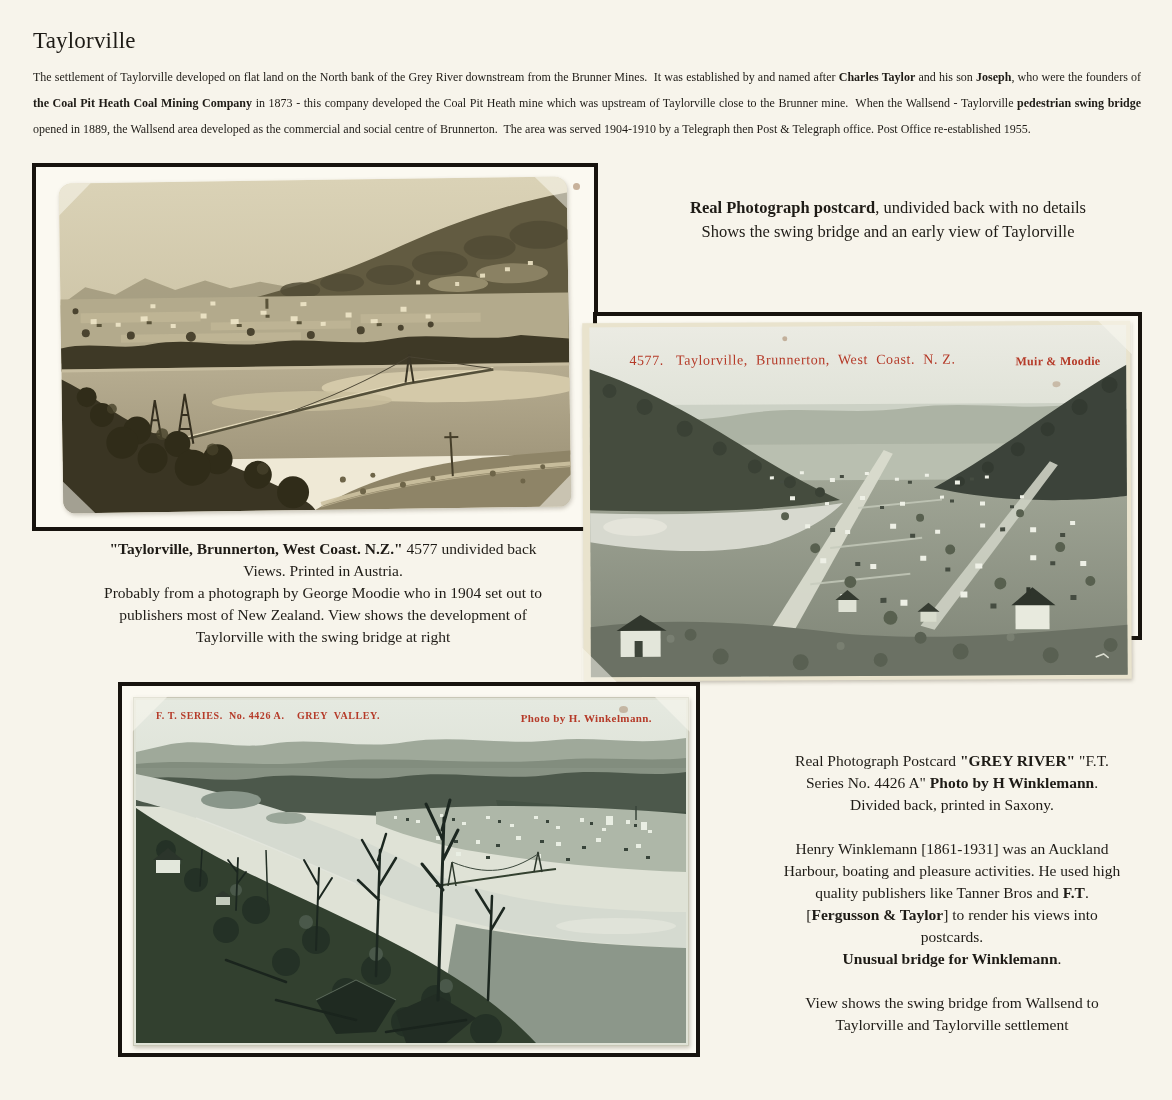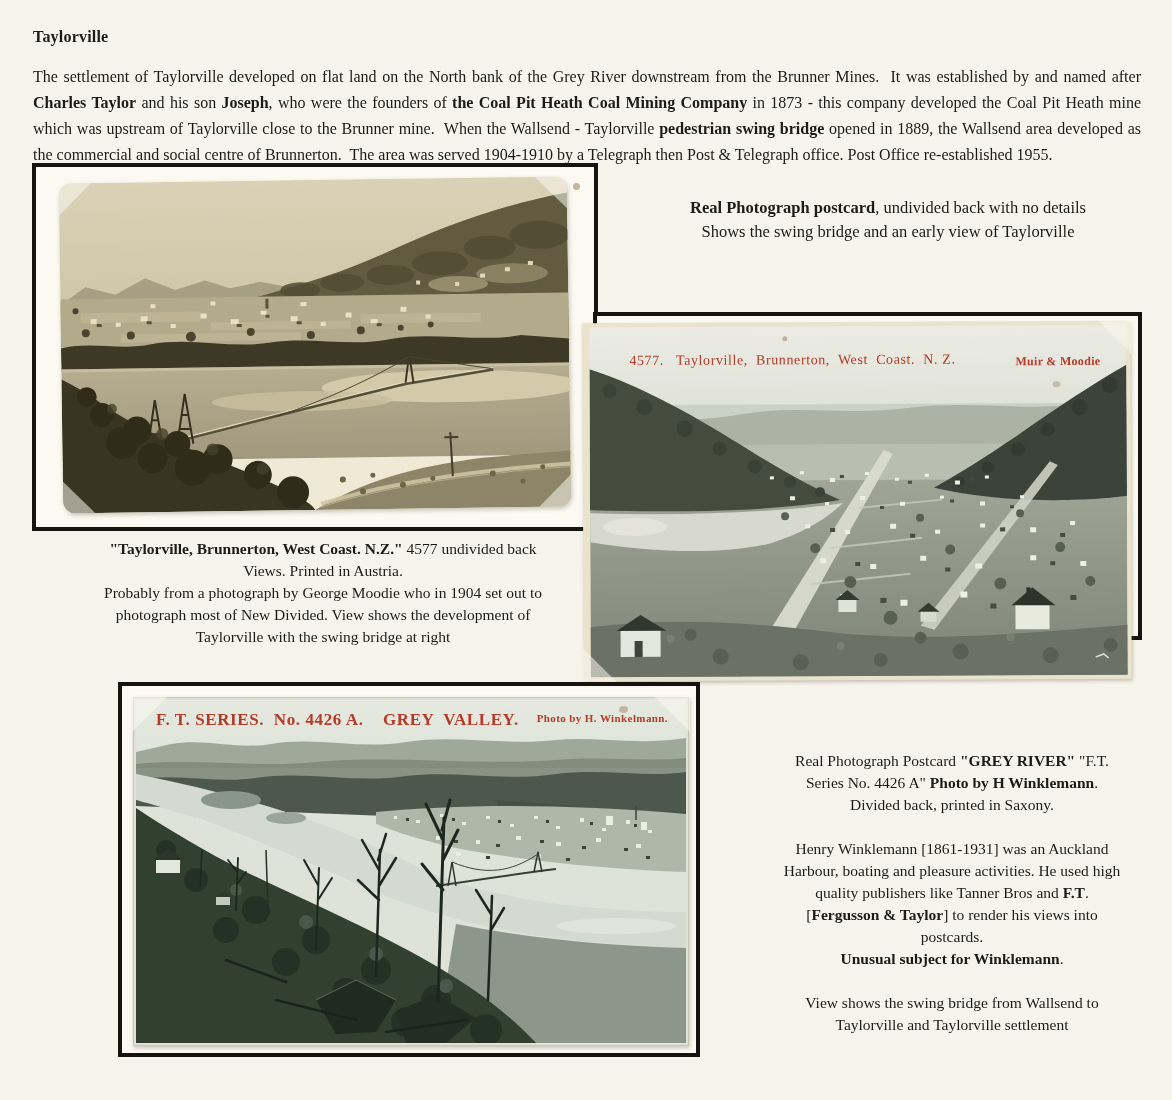--- a/index.html
+++ b/index.html
@@ -1,20 +1,20 @@
 <!DOCTYPE html>
 <html><head>
 <meta charset="utf-8">
 <style>
   html,body{margin:0;padding:0;background:#f7f4eb;}
   .page{position:relative;width:1172px;height:1100px;overflow:hidden;
         background:#f7f4eb;
         font-family:"Liberation Serif","DejaVu Serif",serif;color:#1e1b16;}
-  .page-title{position:absolute;left:33px;top:28px;margin:0;font-size:16px;font-weight:bold;letter-spacing:.2px;}
-  .intro{position:absolute;left:33px;top:64px;width:1108px;font-size:16px;line-height:26px;
+  .page-title{position:absolute;left:33px;top:28px;margin:0;font-size:23px;font-weight:normal;letter-spacing:.2px;}
+  .intro{position:absolute;left:33px;top:64px;width:1108px;font-size:12px;line-height:26px;
          text-align:justify;white-space:pre-wrap;}
   .rich b{font-weight:bold;}
   .rich .ln{min-height:1em;}
 
   .frame{position:absolute;border:4px solid #17130e;background:#fbf9f1;box-sizing:border-box;}
   .frame1{left:32px;top:163px;width:566px;height:368px;}
   .frame2{left:593px;top:292px;width:549px;height:328px;margin-top:20px;}
   .frame3{left:118px;top:682px;width:582px;height:375px;}
 
   .photo-card{position:absolute;box-shadow:1px 2px 4px rgba(70,58,35,.28);}
@@ -23,22 +23,22 @@
   .photo1 svg{position:absolute;left:0;top:0;width:100%;height:100%;}
 
   .card2{left:-14px;top:6px;width:548px;height:358px;background:#e9e3cd;transform:rotate(-0.25deg);}
   .card2 svg{position:absolute;left:7px;top:4px;width:537px;height:350px;}
   .card3{left:11px;top:11px;width:556px;height:349px;background:#dfe2d6;border:1px solid #c8c7b6;box-sizing:border-box;}
   .card3 svg{position:absolute;left:2px;top:2px;width:550px;height:343px;}
 
   .redtext{position:absolute;color:#b53a28;white-space:pre-wrap;}
   .rt2l{left:47px;top:30px;font-size:14px;letter-spacing:.6px;}
   .rt2r{right:30px;top:33px;font-size:12px;font-weight:bold;letter-spacing:.3px;}
-  .rt3l{left:22px;top:12px;font-size:17px;font-weight:bold;letter-spacing:.6px;}
-  .rt3r{right:20px;top:14px;font-size:11px;font-weight:bold;letter-spacing:.4px;}
+  .rt3l{left:22px;top:12px;font-size:10px;font-weight:bold;letter-spacing:.6px;}
+  .rt3r{right:36px;top:14px;font-size:11px;font-weight:bold;letter-spacing:.4px;}
 
   .cap{position:absolute;font-size:15.5px;line-height:22px;}
   .capA{left:624px;top:196px;width:528px;font-size:16.5px;line-height:24px;text-align:center;}
   .capB{left:60px;top:538px;width:526px;text-align:center;}
   .capC{left:740px;top:750px;width:424px;text-align:center;}
 
   .mount{position:absolute;background:rgba(250,248,238,.55);width:36px;height:36px;}
   .m-tl{left:-2px;top:-2px;clip-path:polygon(0 0,100% 0,0 100%);}
   .m-tr{right:-2px;top:-2px;clip-path:polygon(0 0,100% 0,100% 100%);}
   .m-bl{left:-2px;bottom:-2px;clip-path:polygon(0 0,0 100%,100% 100%);}
@@ -337,21 +337,21 @@
       <div class="mount m-bl"></div>
       <div class="spot" style="left:200px;top:14px;width:5px;height:5px;opacity:.4;"></div>
       <div class="spot" style="right:70px;top:60px;width:8px;height:6px;opacity:.3;"></div>
     </div>
   </section>
 
   <div class="cap capB rich">
       <div class="ln"><b>"Taylorville, Brunnerton, West Coast. N.Z."</b><span>  4577 undivided back</span></div>
       <div class="ln"><span>Views. Printed in Austria.</span></div>
       <div class="ln"><span>Probably from a photograph by George Moodie who in 1904 set out to</span></div>
-      <div class="ln"><span>photograph most of New Divided.  View shows the development of</span></div>
+      <div class="ln"><span>publishers most of New Zealand.  View shows the development of</span></div>
       <div class="ln"><span>Taylorville with the swing bridge at right</span></div>
     </div>
 
   <section class="frame frame3">
     <div class="photo-card card3">
       <svg viewBox="0 0 550 343" preserveAspectRatio="none">
         <defs>
           <linearGradient id="p3sky" x1="0" y1="0" x2="0" y2="1">
             <stop offset="0" stop-color="#e5e9e0"></stop>
               <stop offset="1" stop-color="#dde2d7"></stop>
@@ -468,19 +468,19 @@
   <div class="cap capC rich">
       <div class="ln"><span>Real Photograph Postcard </span><b>"GREY RIVER"</b><span>  "F.T.</span></div>
       <div class="ln"><span>Series No. 4426 A" </span><b>Photo by H Winklemann</b><span>.</span></div>
       <div class="ln"><span>Divided back, printed in Saxony.</span></div>
       <div class="ln">&nbsp;</div>
       <div class="ln"><span>Henry Winklemann [1861-1931] was an Auckland</span></div>
       <div class="ln"><span>Harbour, boating and pleasure activities. He used high</span></div>
       <div class="ln"><span>quality publishers like Tanner Bros and </span><b>F.T</b><span>.</span></div>
       <div class="ln"><span>[</span><b>Fergusson &amp; Taylor</b><span>] to render his views into</span></div>
       <div class="ln"><span>postcards.</span></div>
-      <div class="ln"><b>Unusual subject for Winklemann</b><span>.</span></div>
+      <div class="ln"><b>Unusual bridge for Winklemann</b><span>.</span></div>
       <div class="ln">&nbsp;</div>
       <div class="ln"><span>View shows the swing bridge from Wallsend to</span></div>
       <div class="ln"><span>Taylorville and Taylorville settlement</span></div>
     </div>
 
 </div>
 
 </body></html>

